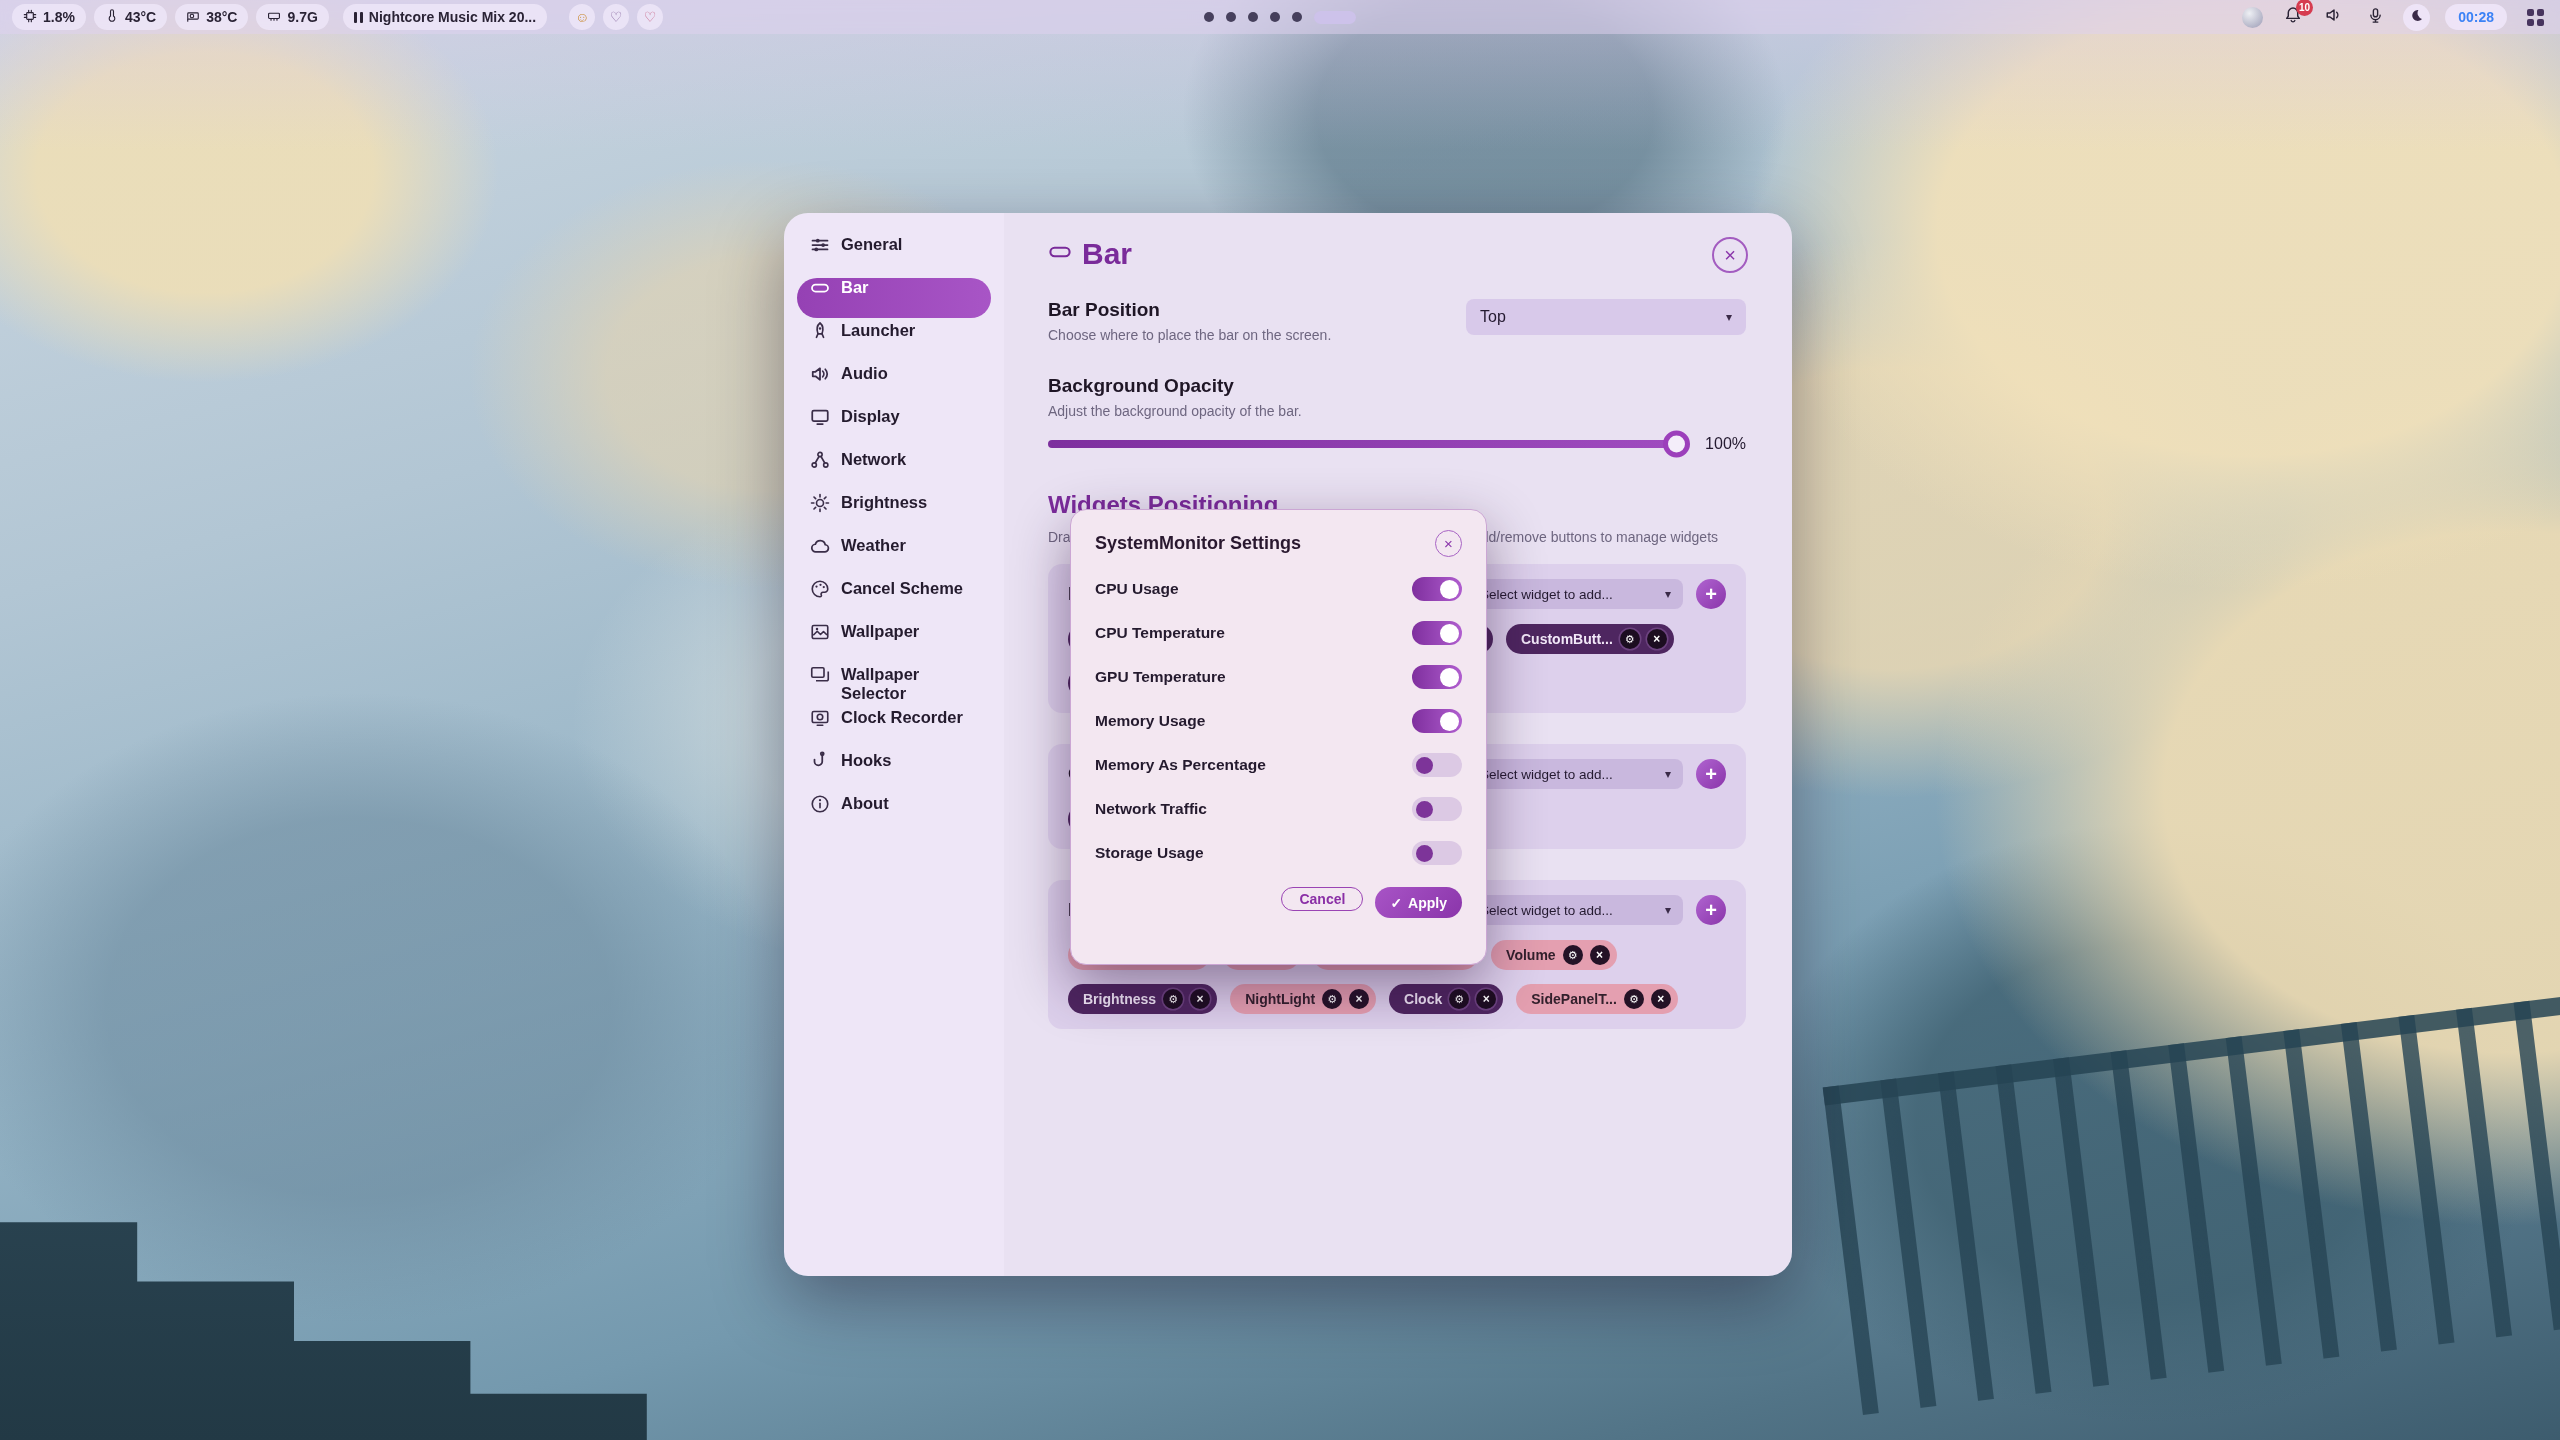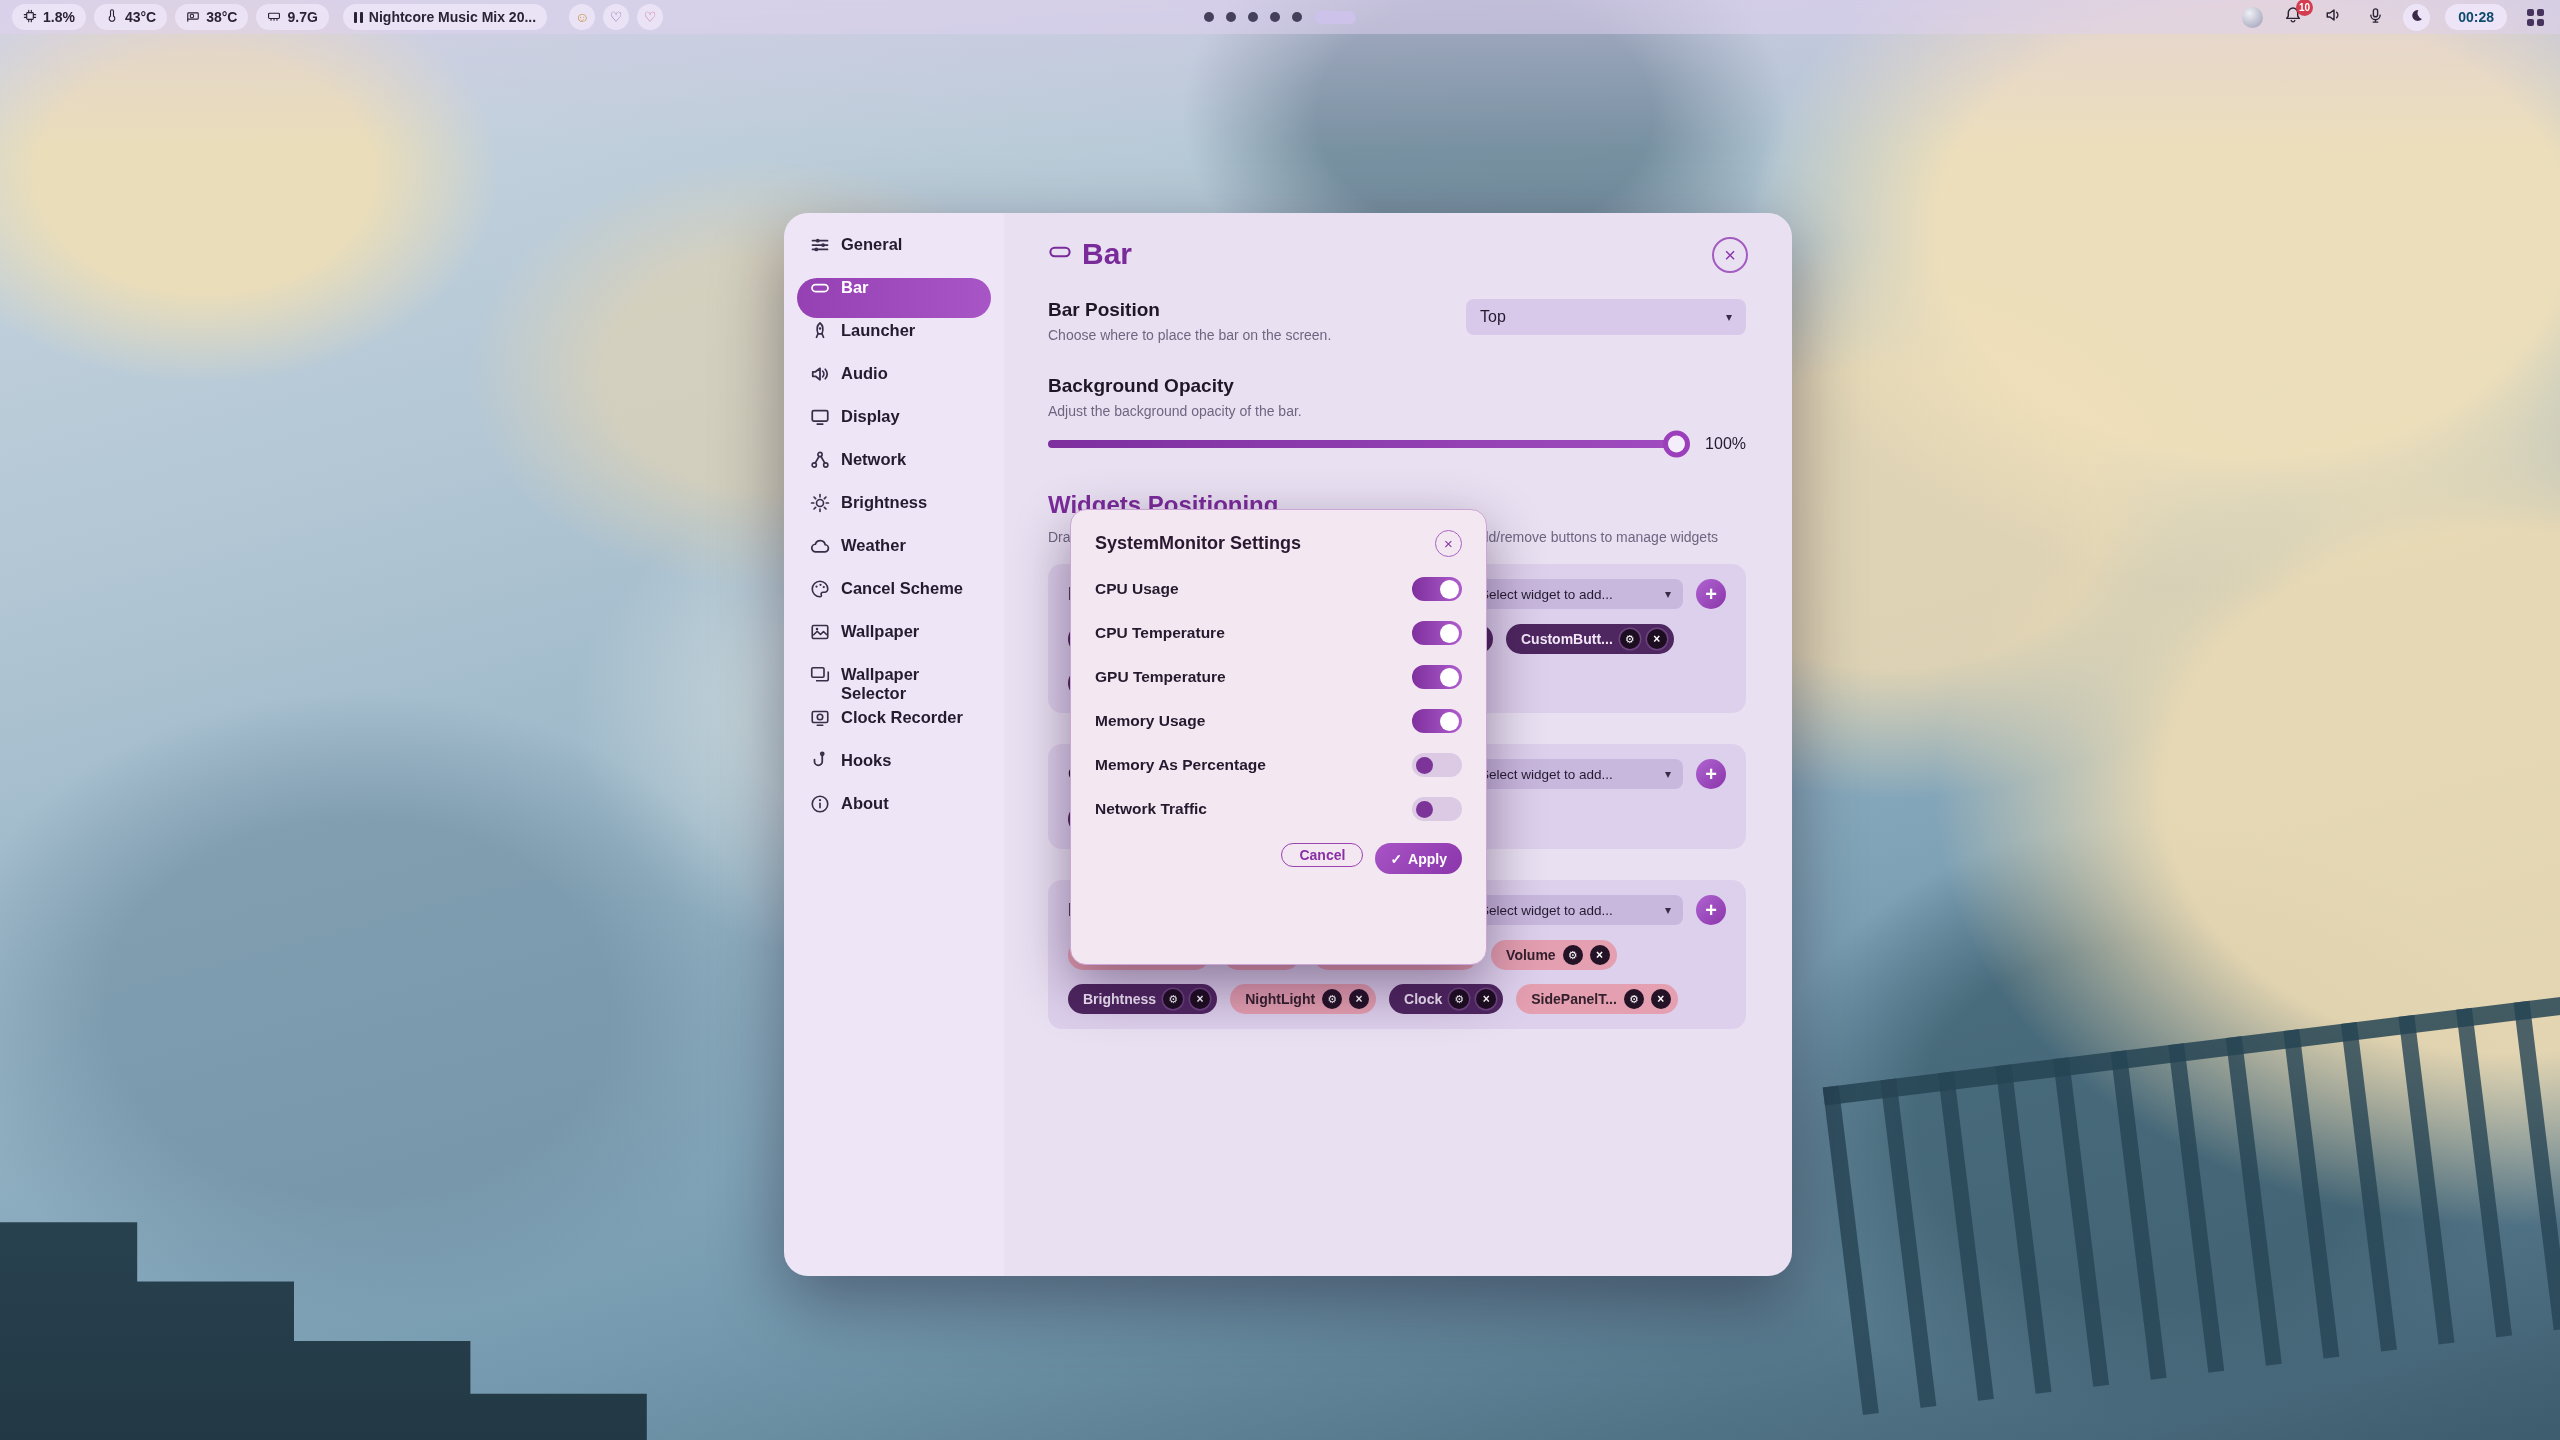--- a/index.html
+++ b/index.html
@@ -46,21 +46,21 @@
   .tb-icon{display:flex;align-items:center;justify-content:center;width:26px;height:26px;}
   .colorpicker-dot{width:21px;height:21px;border-radius:50%;
     background:radial-gradient(circle at 35% 30%,#eef0f4,#9a9ab4);}
   .bell-wrap{position:relative;}
   .badge{position:absolute;top:-5px;right:-7px;min-width:17px;height:17px;border-radius:9px;
     background:#d63c50;color:#fff;font-size:10px;font-weight:700;display:flex;align-items:center;
     justify-content:center;padding:0 3px;}
   .moon-btn{width:27px;height:27px;border-radius:50%;background:rgba(240,232,250,.85);
     display:flex;align-items:center;justify-content:center;color:#3a2a48;}
   .time-pill{height:26px;border-radius:13px;background:rgba(240,232,250,.85);display:flex;
-    align-items:center;padding:0 13px;font-size:14px;font-weight:700;color:#0c4a6e;text-align:right;}
+    align-items:center;padding:0 13px;font-size:14px;font-weight:700;color:#3b82f6;text-align:right;}
   .apps-grid{display:grid;grid-template-columns:7px 7px;grid-gap:3px;}
   .apps-grid i{width:7px;height:7px;border-radius:2px;background:#47345e;display:block;}
 
   
   .window{position:absolute;left:784px;top:213px;width:1008px;height:1063px;border-radius:24px;
     display:flex;overflow:hidden;box-shadow:0 24px 70px rgba(20,8,30,.4);z-index:10;}
   .sidebar{width:220px;background:#eee6f7;padding:22px 13px;display:flex;flex-direction:column;gap:3px;}
   .side-item{display:flex;align-items:flex-start;gap:11px;height:40px;padding:0 13px;border-radius:20px;
     color:#241b2e;font-size:16.5px;font-weight:600;cursor:default;}
   .side-item .sicon{display:flex;width:20px;height:20px;color:#3a2d48;}
@@ -591,20 +591,26 @@
       <div class="toggle">
           <div class="knob"></div>
         </div>
     </div>
     <div class="toggle-row">
       <span class="toggle-label">Network Traffic</span>
       <div class="toggle">
           <div class="knob"></div>
         </div>
     </div>
+    <div class="toggle-row">
+      <span class="toggle-label">Storage Usage</span>
+      <div class="toggle">
+          <div class="knob"></div>
+        </div>
+    </div>
   </div>
   <div class="modal-actions">
     <button class="btn-cancel">
         <span>Cancel</span>
       </button>
     <button class="btn-apply">
         <span>✓</span>
         <span>Apply</span>
       </button>
   </div>

